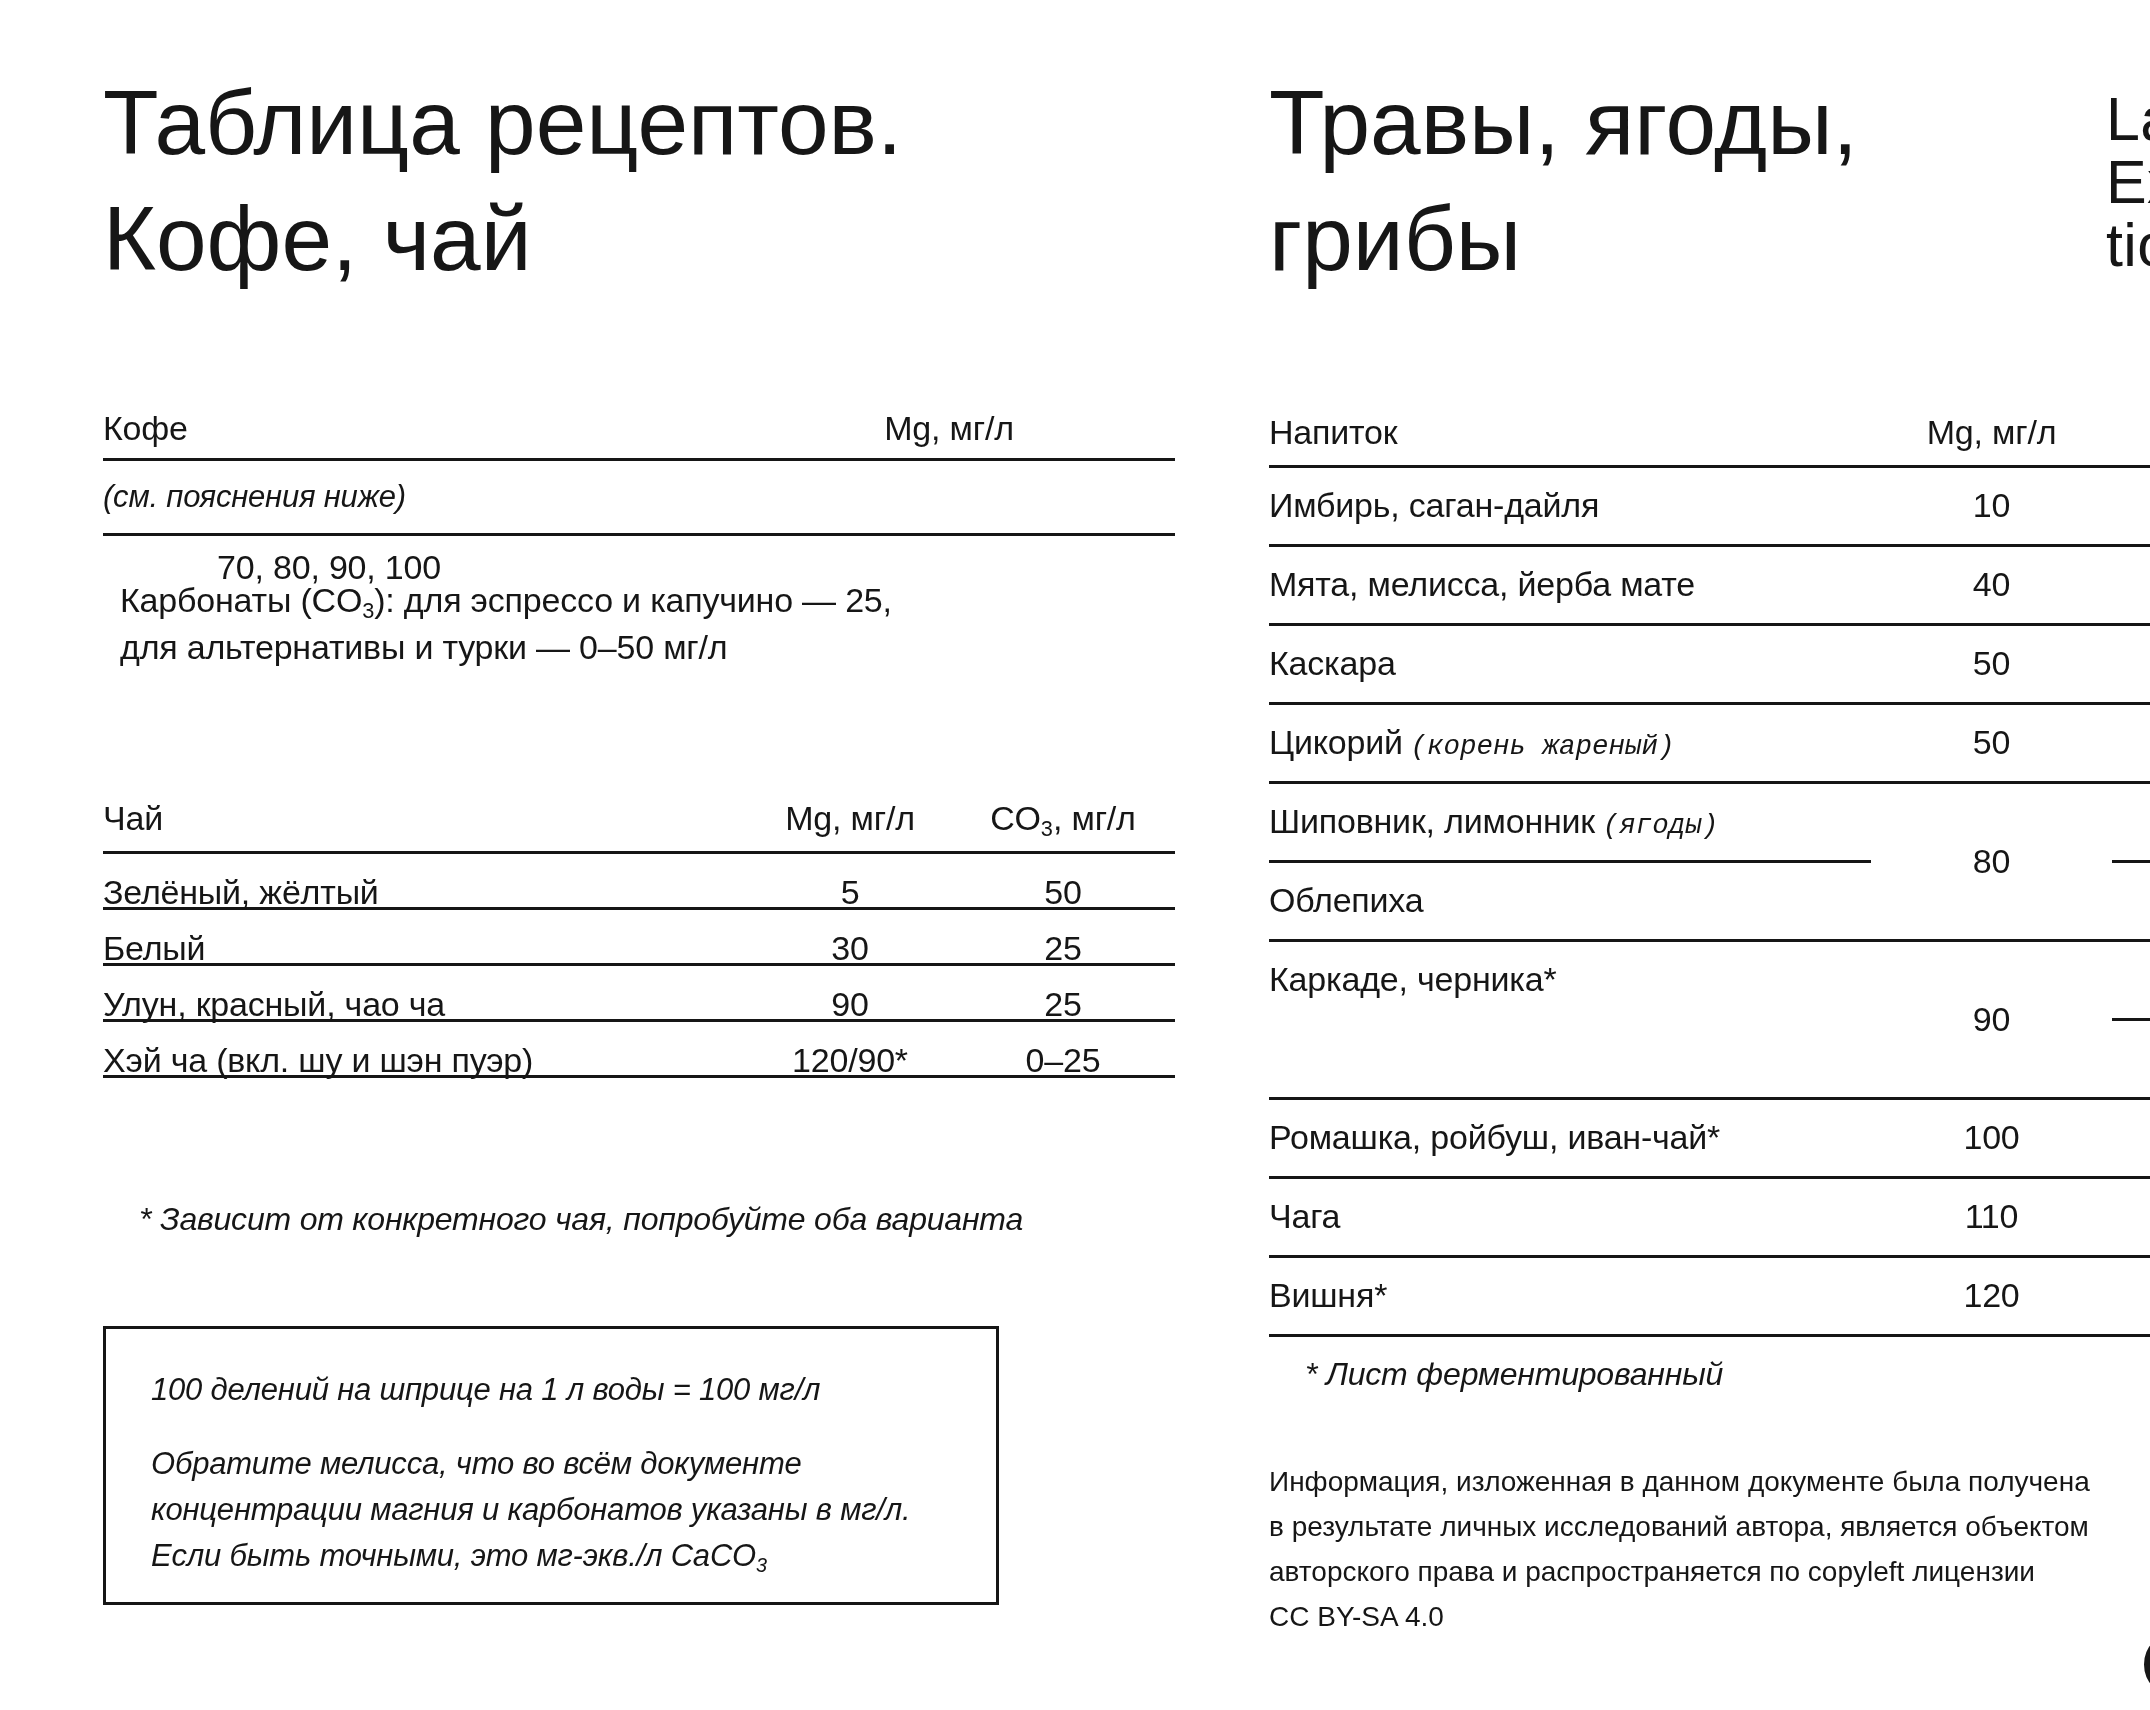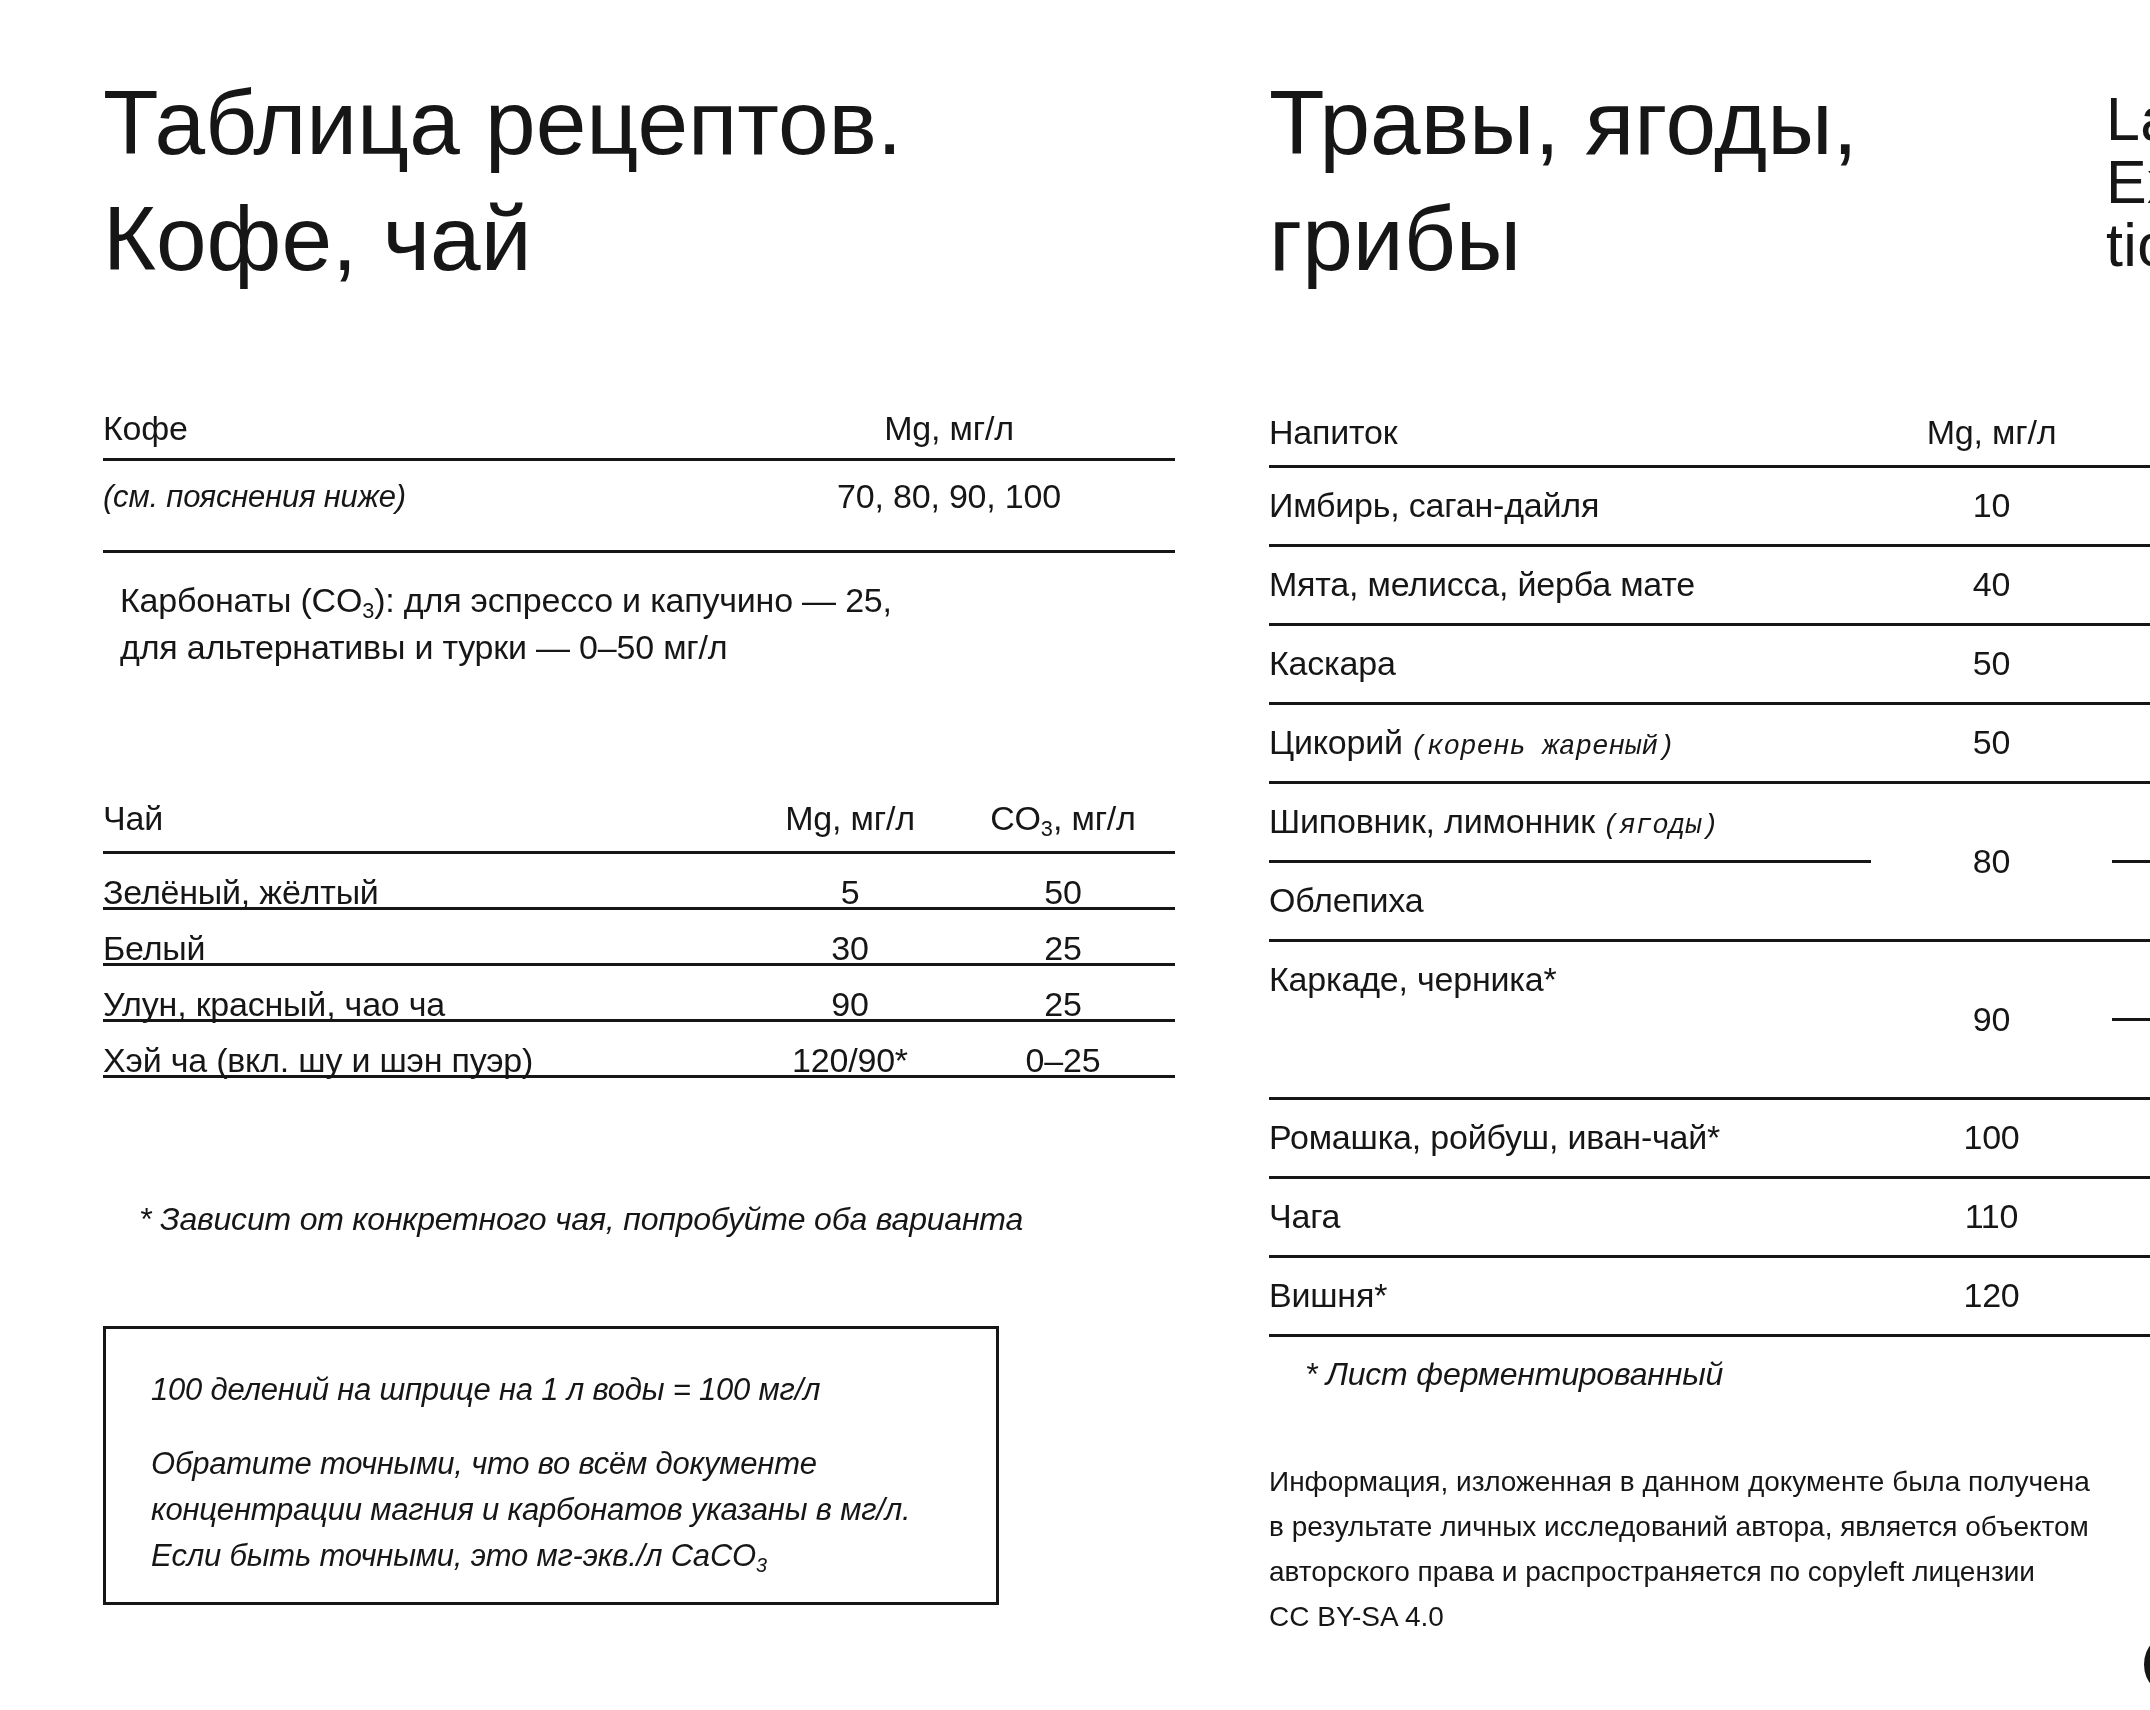--- a/index.html
+++ b/index.html
@@ -17,21 +17,21 @@
 
   
   .trow { display:flex; border-bottom:3.9px solid #161616; }
   .cell { display:block; white-space:nowrap; }
   .cell.name { flex:1; text-align:left; }
   .cell.num, .cell.val { text-align:center; }
 
   
   .t-coffee { width:1072px; font-size:34px; }
   .t-coffee .hdr { height:61px; } .t-coffee .hdr .cell { line-height:57px; }
-  .t-coffee .r1 { height:92px; } .t-coffee .r1 .cell { line-height:71px; }
+  .t-coffee .r1 { height:75px;flex-direction:column; } .t-coffee .r1 .cell { line-height:71px; }
   .t-coffee .val { width:452px; }
   .coffee-note-cell { font-style:italic; font-size:31px; }
 
   
   .t-tea { width:1072px; font-size:34px; }
   .t-tea .hdr { height:67px; } .t-tea .hdr .cell { line-height:63px; }
   .t-tea .row { height:56px; } .t-tea .row .cell { line-height:76px; }
   .t-tea .mg { width:202px; } .t-tea .co3 { width:224px; }
 
   
@@ -131,21 +131,21 @@
     <div class="cell name">Хэй ча (вкл. шу и шэн пуэр)</div>
     <div class="cell num mg">120/90*</div>
     <div class="cell num co3">0–25</div>
   </div>
 </div>
 
 <div class="abs footnote" style="left:103px; top:1201px;">* Зависит от конкретного чая, попробуйте оба варианта</div>
 
 <div class="abs note-box" style="left:103px; top:1326px;">
   <div class="bline p1">100 делений на шприце на 1 л воды = 100 мг/л</div>
-  <div class="bline">Обратите точными, что во всём документе</div>
+  <div class="bline">Обратите мелисса, что во всём документе</div>
   <div class="bline">концентрации магния и карбонатов указаны в мг/л.</div>
   <div class="bline"><span>Если быть точными, это мг-экв./л CaCO</span><span class="sub">3</span></div>
 </div>
 
 <div class="abs t-herbs" style="left:1269px; top:400px;">
   <div class="trow hdr">
     <div class="cell name">Напиток</div>
     <div class="cell num mg">Mg, мг/л</div>
     <div class="cell num co3"><span>CO</span></div>
   </div>

